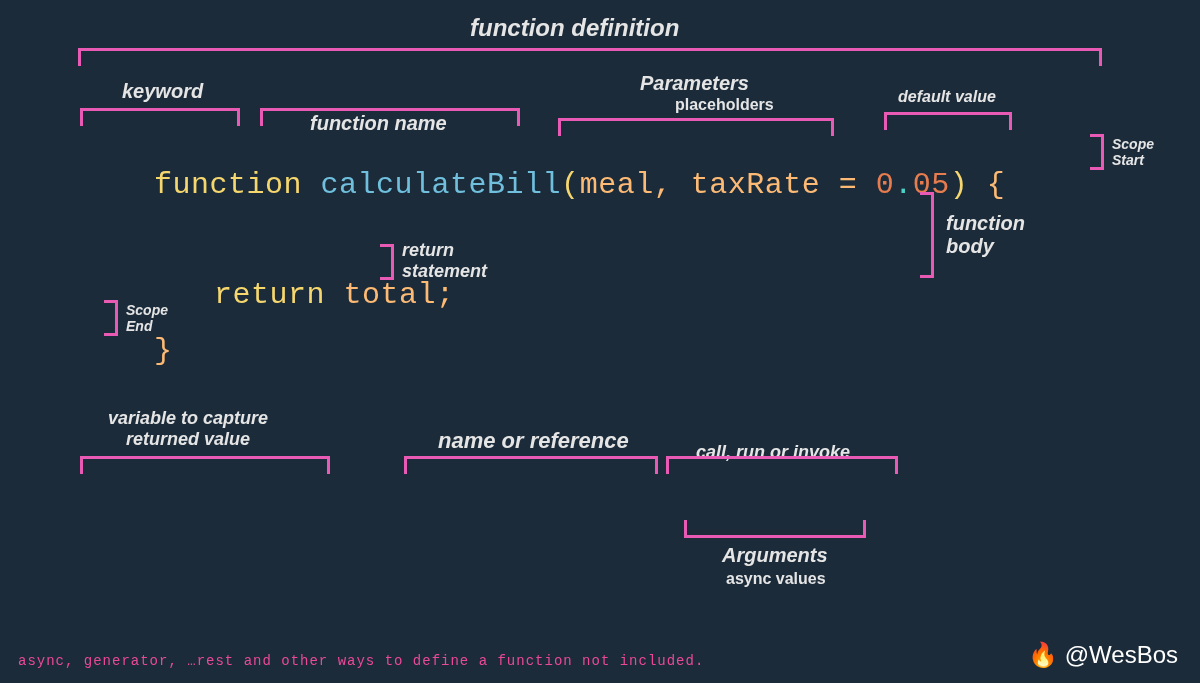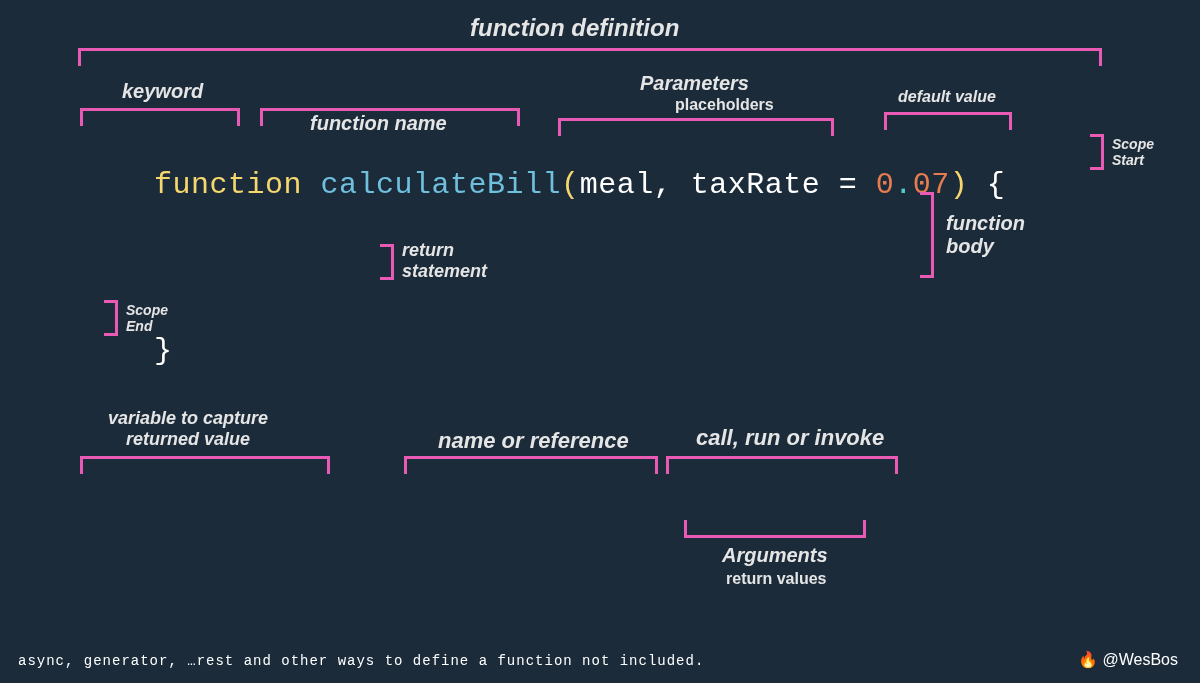--- a/index.html
+++ b/index.html
@@ -51,39 +51,39 @@
 
   
   .code {
     position: absolute;
     font-size: 30px;
     letter-spacing: 0.5px;
     white-space: pre;
   }
   .yellow { color: #f5d76e; }
   .blue   { color: #6fbfdd; }
-  .white  { color: #ffffff; }
+  .white  { color: #fdba74; }
   .orange { color: #e77c4f; }
   .cyan   { color: #4dd0c8; }
 
   .footer {
     position: absolute;
     bottom: 14px;
     left: 18px;
     font-size: 14px;
     letter-spacing: 1px;
-    color: #ffffff;
+    color: #ec4899;
     font-family: 'Courier New', Courier, monospace;
   }
   .credit {
     position: absolute;
     bottom: 14px;
     right: 22px;
     font-family: -apple-system, BlinkMacSystemFont, 'Segoe UI', Arial, sans-serif;
-    font-size: 16px;
+    font-size: 24px;
     color: #fff;
   }
 </style>
 </head>
 <body>
 
 <div class="canvas">
 
   <div class="label lg" style="left:470px; top:14px;">function definition</div>
   <div class="bracket-top" style="left:78px; top:48px; width:1024px;"></div>
@@ -95,27 +95,30 @@
   <div class="bracket-top" style="left:260px; top:108px; width:260px;"></div>
 
   <div class="label md" style="left:640px; top:72px;">Parameters</div>
   <div class="label sm" style="left:675px; top:96px; font-style:normal;">placeholders</div>
   <div class="bracket-top" style="left:558px; top:118px; width:276px;"></div>
 
   <div class="label sm" style="left:898px; top:88px;">default value</div>
   <div class="bracket-top" style="left:884px; top:112px; width:128px;"></div>
 
   <div class="code" style="left:80px; top:134px;">
-    <span class="yellow">function</span> <span class="blue">calculateBill</span><span class="yellow">(</span><span class="white">meal</span><span class="white">,</span> <span class="white">taxRate</span> <span class="white">=</span> <span class="orange">0</span><span class="cyan">.</span><span class="orange">07</span><span class="yellow">)</span> <span class="white">{</span>
+    <span class="yellow">function</span> <span class="blue">calculateBill</span><span class="yellow">(</span><span class="white">meal</span><span class="white">,</span> <span class="white">taxRate</span> <span class="white">=</span> <span class="orange">0</span><span class="cyan">.</span><span class="orange">05</span><span class="yellow">)</span> <span class="white">{</span>
   </div>
   <div class="bracket-right" style="left:1090px; top:134px; height:36px;"></div>
   <div class="label xs" style="left:1112px; top:136px;">Scope
 Start</div>
 
 
+  <div class="code" style="left:140px; top:244px;">
+    <span class="yellow">return</span> <span class="white">total</span><span class="white">;</span>
+  </div>
   <div class="bracket-right" style="left:380px; top:244px; height:36px;"></div>
   <div class="label md" style="left:402px; top:240px; font-size:18px;">return
 statement</div>
 
   <div class="bracket-right" style="left:920px; top:192px; height:86px;"></div>
   <div class="label md" style="left:946px; top:212px; font-size:20px;">function
 body</div>
 
   <div class="code" style="left:80px; top:300px;">
     <span class="white">}</span>
@@ -124,27 +127,27 @@
   <div class="label xs" style="left:126px; top:302px;">Scope
 End</div>
 
   <div class="label md" style="left:108px; top:408px; font-size:18px; text-align:center;">variable to capture
 returned value</div>
   <div class="bracket-top" style="left:80px; top:456px; width:250px;"></div>
 
   <div class="label md" style="left:438px; top:428px; font-size:22px;">name or reference</div>
   <div class="bracket-top" style="left:404px; top:456px; width:254px;"></div>
 
-  <div class="label md" style="left:696px; top:425px; font-size:22px;">call, run or invoke</div>
+  <div class="label md" style="left:696px; top:442px; font-size:18px;">call, run or invoke</div>
   <div class="bracket-top" style="left:666px; top:456px; width:232px;"></div>
 
 
   <div class="bracket-bottom" style="left:684px; top:520px; width:182px;"></div>
   <div class="label md" style="left:722px; top:544px;">Arguments</div>
-  <div class="label sm" style="left:726px; top:570px; font-style:normal;">return values</div>
+  <div class="label sm" style="left:726px; top:570px; font-style:normal;">async values</div>
 
   <div class="footer">async, generator, …rest and other ways to define a function not included.</div>
   <div class="credit">
     <span>🔥</span>
     <span>@WesBos</span>
   </div>
 
 </div>
 
 </body></html>

